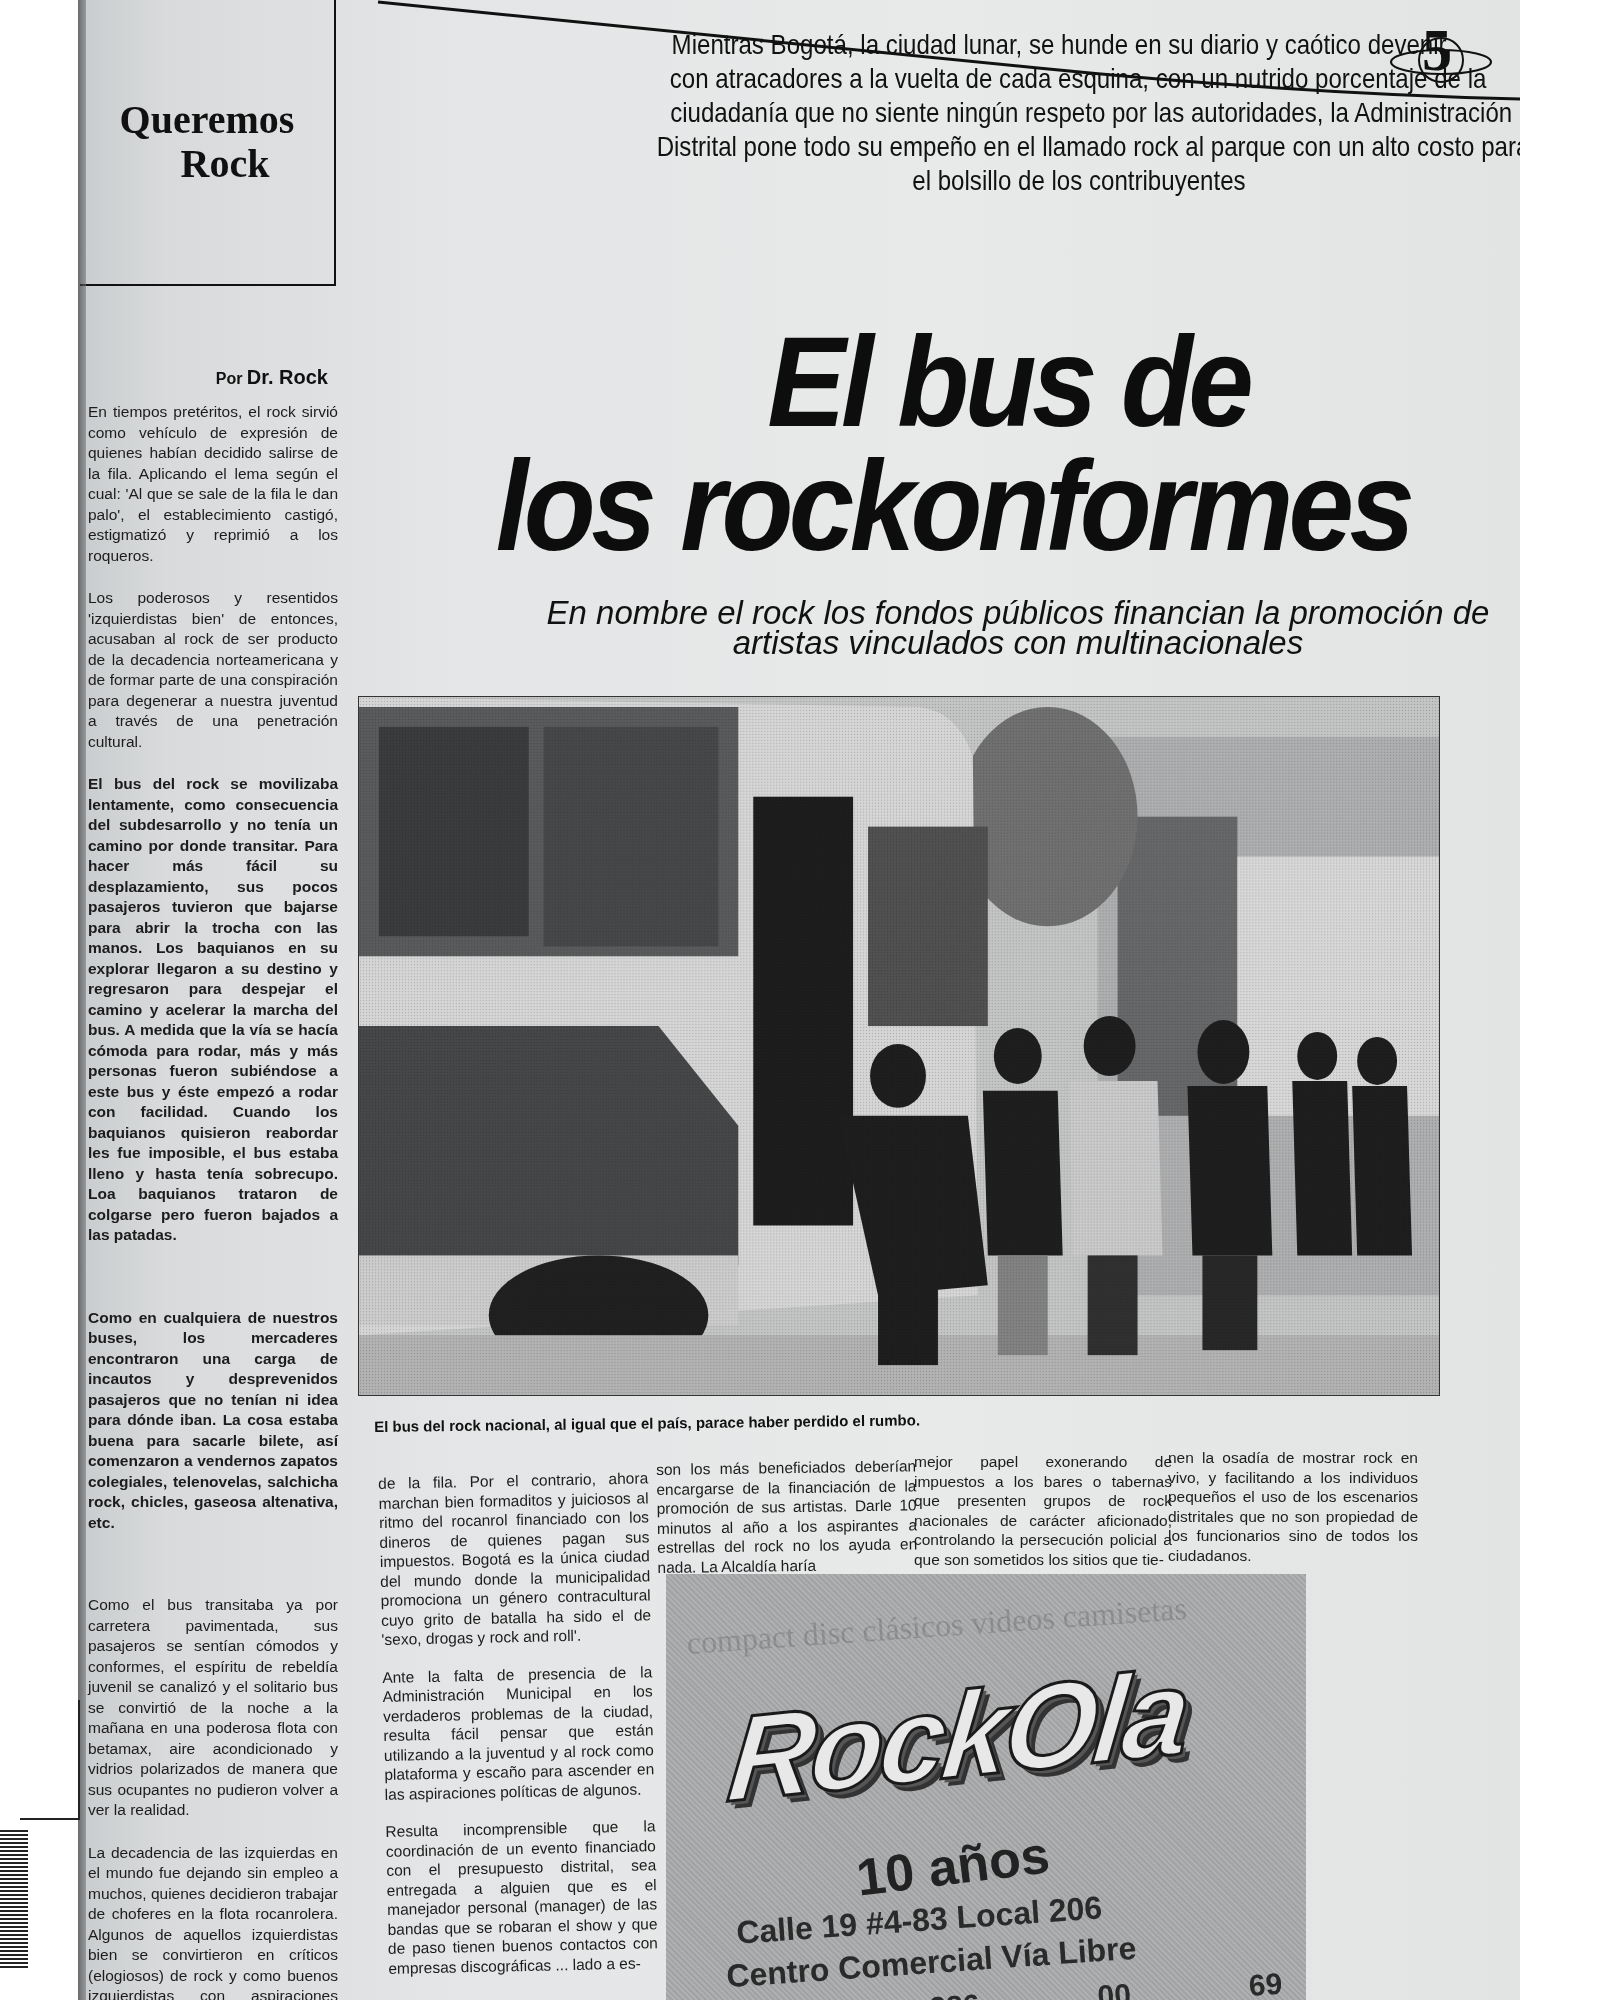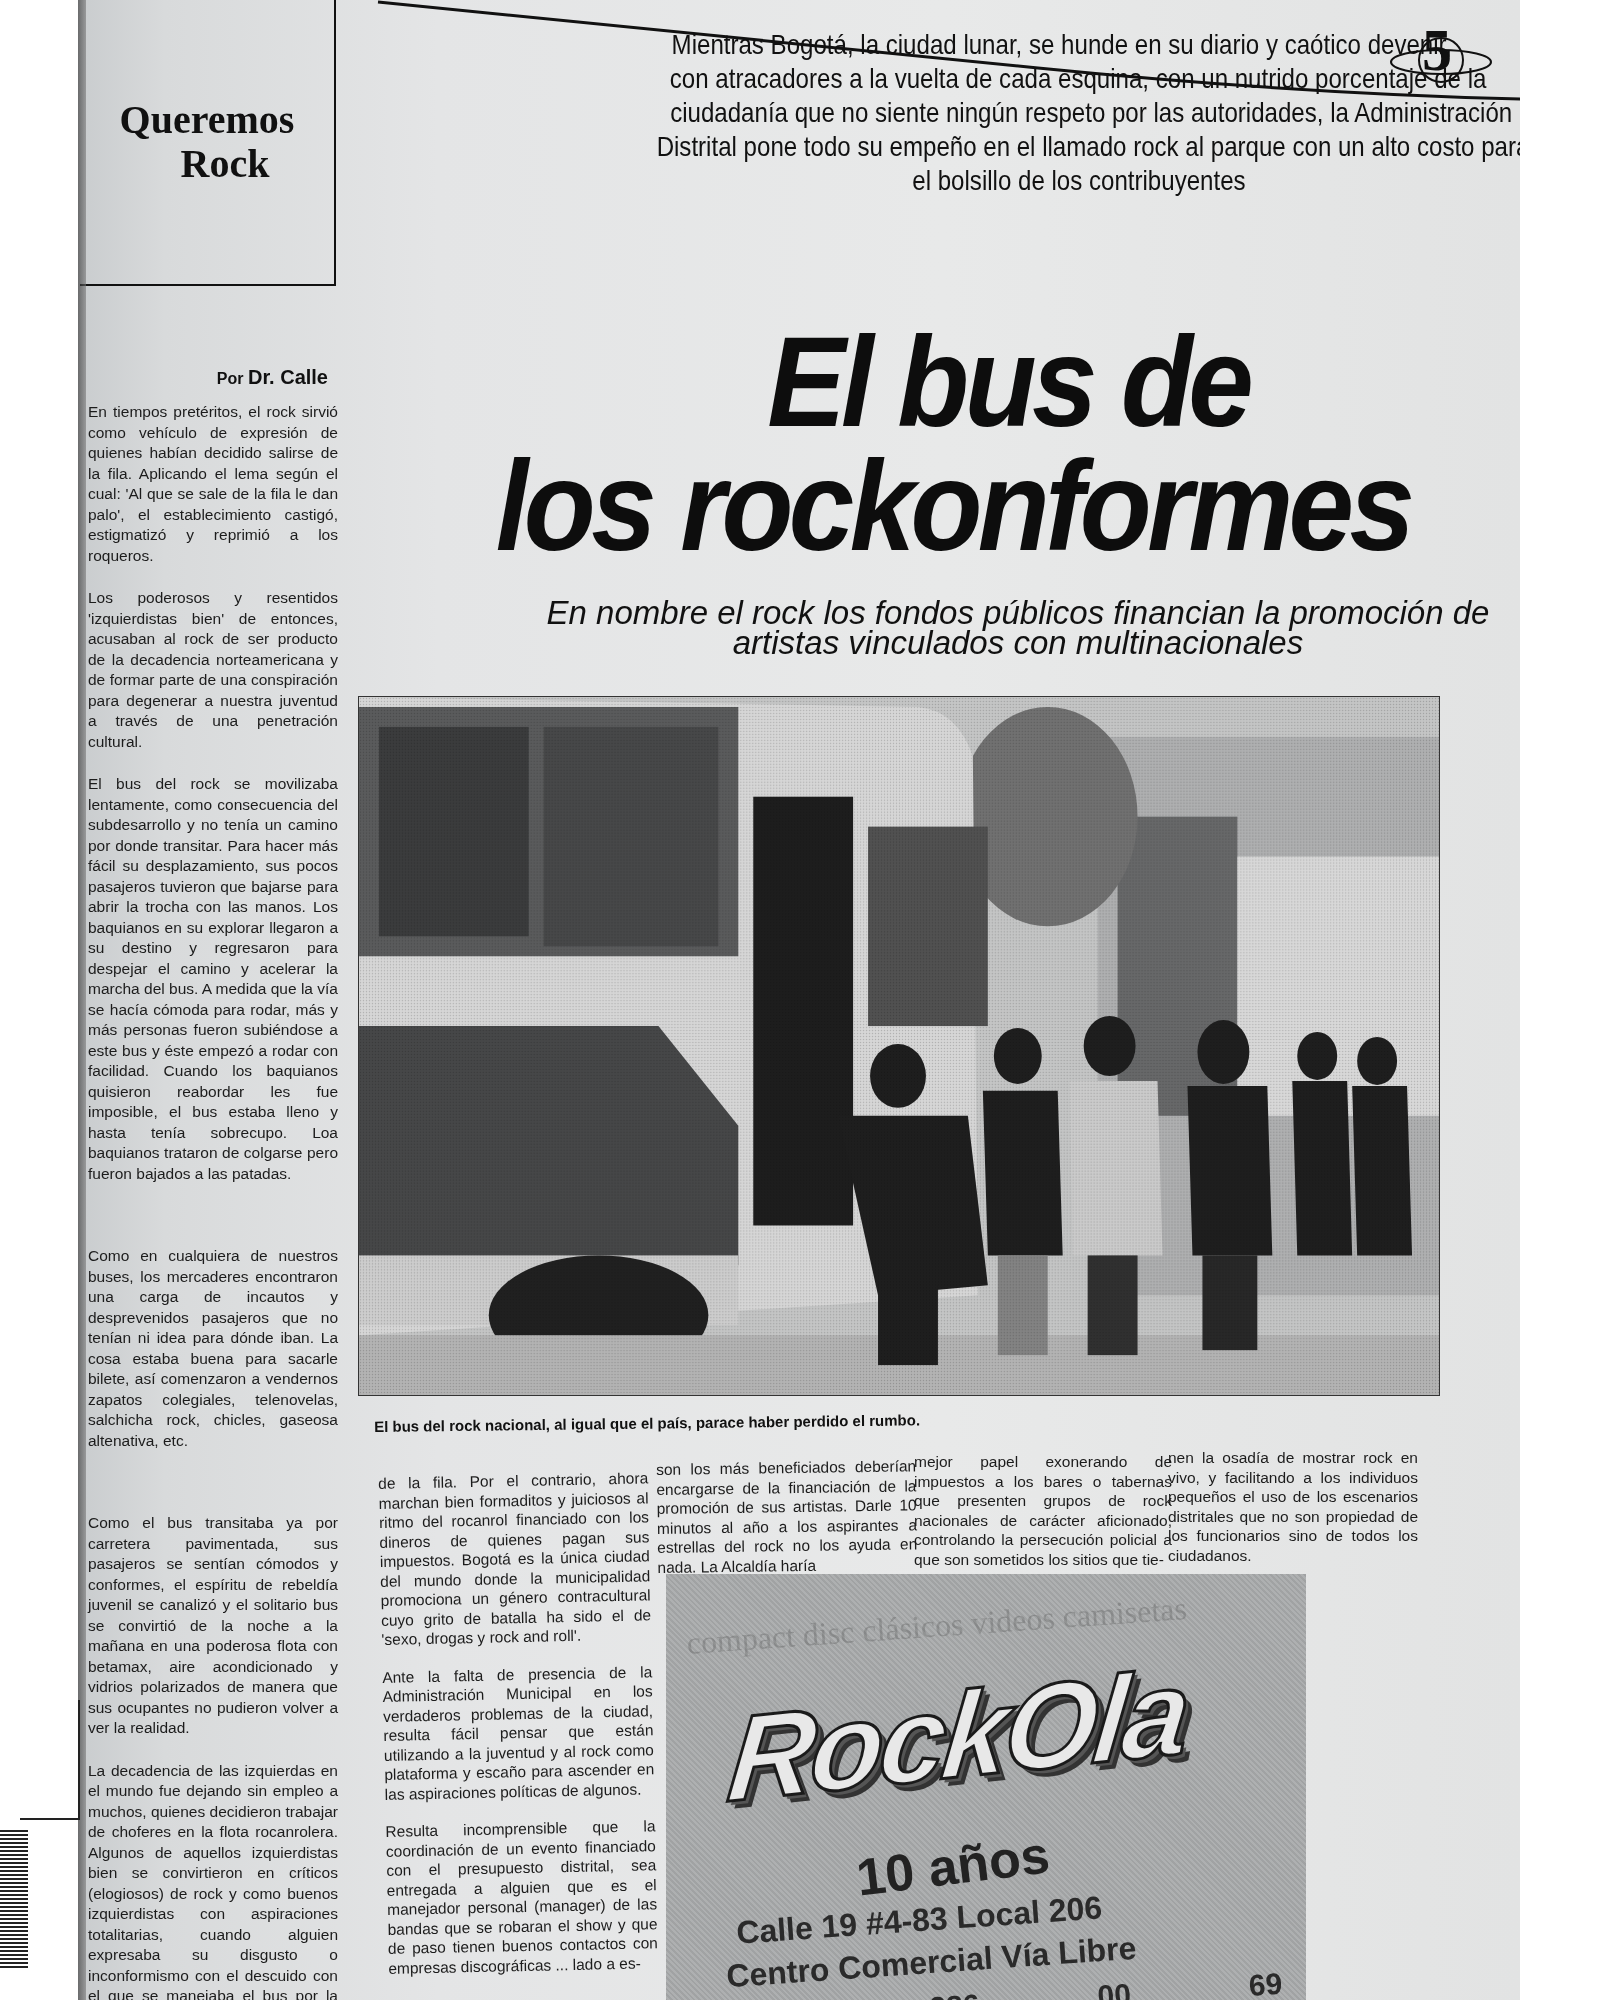--- a/index.html
+++ b/index.html
@@ -80,21 +80,21 @@
     position: absolute; left: 132px; top: 366px; width: 118px; text-align: right;
     font-size: 16px; font-weight: bold; color: #111;
   }
   .byline .author { font-size: 20px; }
 
   .left-col {
     position: absolute; left: 10px; top: 394px; width: 250px;
     font-size: 15.5px; line-height: 20.5px; color: #1c1c1c; text-align: justify;
   }
   .left-col p { margin-bottom: 22px; margin-top: 8px; }
-  .left-col p.gap-lg { margin-bottom: 62px; }
+  .left-col p.gap-lg { margin-bottom: 62px; font-weight: bold; }
 
   .photo {
     position: absolute; left: 280px; top: 696px; width: 1082px; height: 700px;
     background:
       linear-gradient(180deg, rgba(0,0,0,0) 0%, rgba(0,0,0,0) 100%),
       #8a8a8a;
     overflow: hidden;
     border: 1px solid #333;
   }
   .photo svg { width: 100%; height: 100%; display: block; }
@@ -197,21 +197,21 @@
 
   <div class="headline">
     <span class="hl1">El bus de</span>
     <span class="hl2">los rockonformes</span>
   </div>
 
   <div class="subhead">En nombre el rock los fondos públicos financian la promoción de artistas vinculados con multinacionales</div>
 
   <div class="byline">
     <span>Por</span>
-    <span class="author">Dr. Calle</span>
+    <span class="author">Dr. Rock</span>
   </div>
 
   <div class="left-col">
     <p>En tiempos pretéritos, el rock sirvió como vehículo de expresión de quienes habían decidido salirse de la fila. Aplicando el lema según el cual: 'Al que se sale de la fila le dan palo', el establecimiento castigó, estigmatizó y reprimió a los roqueros.</p>
     <p>Los poderosos y resentidos 'izquierdistas bien' de entonces, acusaban al rock de ser producto de la decadencia norteamericana y de formar parte de una conspiración para degenerar a nuestra juventud a través de una penetración cultural.</p>
     <p class="gap-lg">El bus del rock se movilizaba lentamente, como consecuencia del subdesarrollo y no tenía un camino por donde transitar. Para hacer más fácil su desplazamiento, sus pocos pasajeros tuvieron que bajarse para abrir la trocha con las manos. Los baquianos en su explorar llegaron a su destino y regresaron para despejar el camino y acelerar la marcha del bus. A medida que la vía se hacía cómoda para rodar, más y más personas fueron subiéndose a este bus y éste empezó a rodar con facilidad. Cuando los baquianos quisieron reabordar les fue imposible, el bus estaba lleno y hasta tenía sobrecupo. Loa baquianos trataron de colgarse pero fueron bajados a las patadas.</p>
     <p class="gap-lg">Como en cualquiera de nuestros buses, los mercaderes encontraron una carga de incautos y desprevenidos pasajeros que no tenían ni idea para dónde iban. La cosa estaba buena para sacarle bilete, así comenzaron a vendernos zapatos colegiales, telenovelas, salchicha rock, chicles, gaseosa altenativa, etc.</p>
     <p>Como el bus transitaba ya por carretera pavimentada, sus pasajeros se sentían cómodos y conformes, el espíritu de rebeldía juvenil se canalizó y el solitario bus se convirtió de la noche a la mañana en una poderosa flota con betamax, aire acondicionado y vidrios polarizados de manera que sus ocupantes no pudieron volver a ver la realidad.</p>
     <p>La decadencia de las izquierdas en el mundo fue dejando sin empleo a muchos, quienes decidieron trabajar de choferes en la flota rocanrolera. Algunos de aquellos izquierdistas bien se convirtieron en críticos (elogiosos) de rock y como buenos izquierdistas con aspiraciones totalitarias, cuando alguien expresaba su disgusto o inconformismo con el descuido con el que se manejaba el bus por la carretera o no consumían los productos que allí se vendían, sacaron el censor de prensa que tenían escondido y desde sus páginas en revistas, pilares y blasones del establecimiento, acusaron a los baquianos inconformes de locos o envidiosos. Por fort...</p>
   </div>

